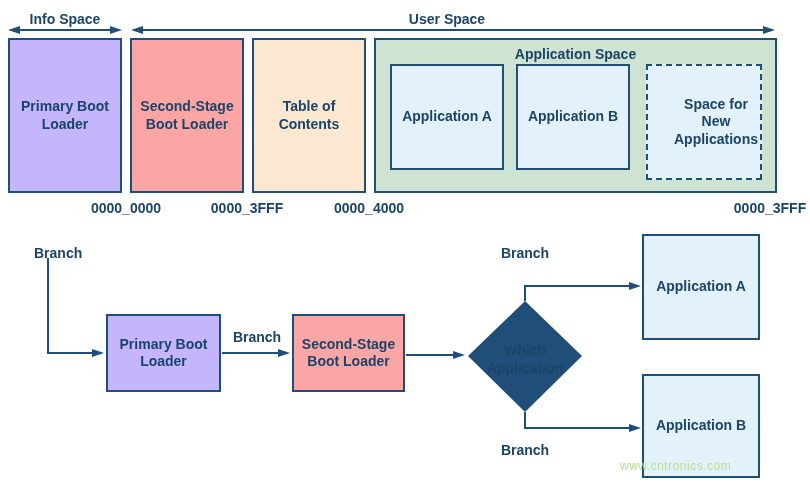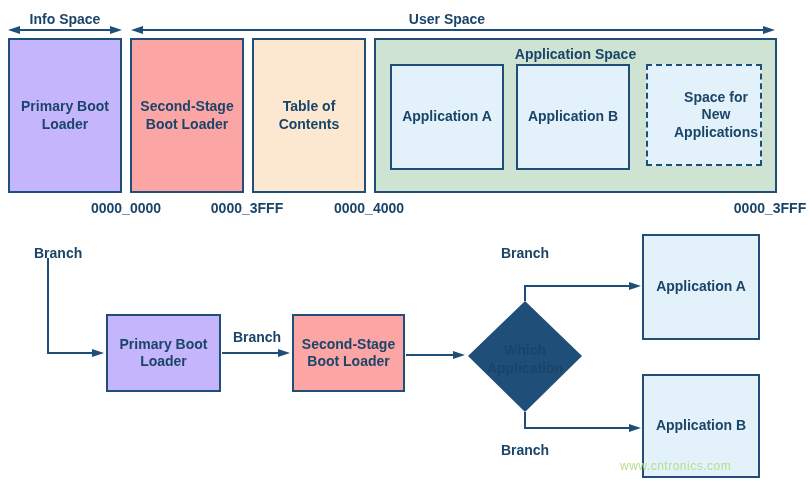--- a/index.html
+++ b/index.html
@@ -123,21 +123,21 @@
   </div>
 
   <div class="box innerblue" style="left:390px;top:64px;width:114px;height:106px;">
     <span class="lbl">Application A</span>
   </div>
 
   <div class="box innerblue" style="left:516px;top:64px;width:114px;height:106px;">
     <span class="lbl">Application B</span>
   </div>
 
-  <div class="box innerblue dashed" style="left:646px;top:64px;width:116px;height:102px;padding-left:24px;">
+  <div class="box innerblue dashed" style="left:646px;top:64px;width:116px;height:116px;padding-left:24px;">
     <span class="lbl" style="text-align:center;">Space for
 New Applications</span>
   </div>
 
   <div class="lbl center-x" style="left:126px;top:200px;">0000_0000</div>
   <div class="lbl center-x" style="left:247px;top:200px;">0000_3FFF</div>
   <div class="lbl center-x" style="left:369px;top:200px;">0000_4000</div>
   <div class="lbl center-x" style="left:770px;top:200px;">0000_3FFF</div>
 
   <div class="lbl" style="left:34px;top:245px;">Branch</div>

